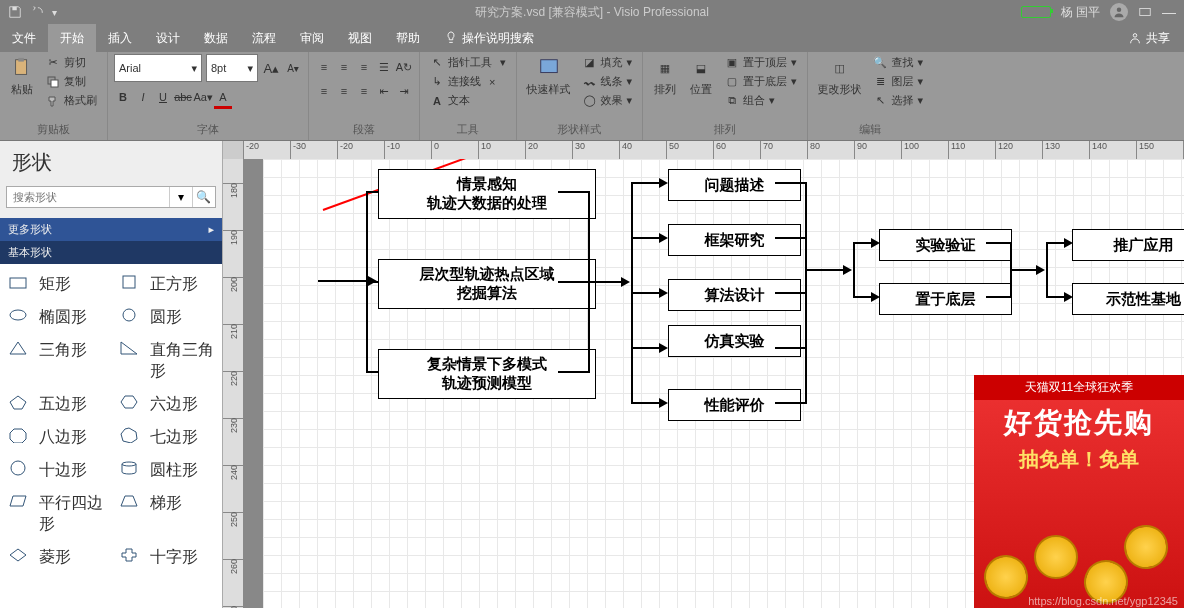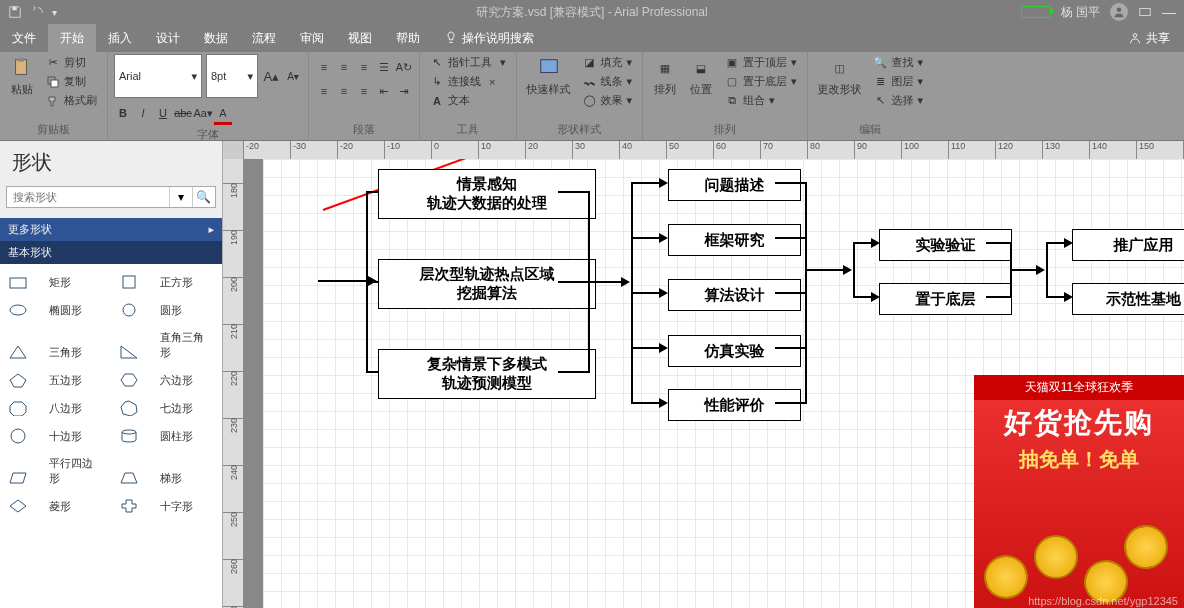--- a/index.html
+++ b/index.html
@@ -20,38 +20,38 @@
   .ribbon{height:88px;background:#999;display:flex;border-bottom:1px solid #777}
   .group{border-right:1px solid #888;padding:2px 6px 0 6px;display:flex;flex-direction:column}
   .group-body{flex:1;display:flex;align-items:flex-start;gap:4px}
   .group-label{text-align:center;font-size:11px;color:#555;padding:2px 0 3px}
   .bigbtn{display:flex;flex-direction:column;align-items:center;justify-content:flex-start;padding:2px 4px;gap:2px;font-size:11px;color:#333}
   .bigbtn .ico{width:24px;height:24px;display:flex;align-items:center;justify-content:center}
   .minibtn{font-size:11px;color:#333;padding:1px 4px;display:flex;align-items:center;gap:4px}
   .minibtn .ico{width:14px;height:14px;display:flex;align-items:center;justify-content:center}
   .col{display:flex;flex-direction:column;gap:2px}
   .font-row{display:flex;align-items:center;gap:4px}
-  .font-combo{background:#fff;border:1px solid #777;height:18px;display:flex;align-items:center;padding:12px 4px;font-size:11px;color:#333}
+  .font-combo{background:#fff;border:1px solid #777;height:18px;display:flex;align-items:center;padding:4px 4px;font-size:11px;color:#333}
   .font-combo.name{width:78px}
   .font-combo.size{width:42px}
   .tinybtn{width:18px;height:18px;display:flex;align-items:center;justify-content:center;color:#333;font-size:11px}
   .tinyrow{display:flex;gap:2px;margin-top:4px}
   
   .main{display:flex;height:468px}
   .shapes-pane{width:222px;background:#eee;border-right:1px solid #aaa;display:flex;flex-direction:column}
   .shapes-title{font-size:20px;padding:8px 12px;color:#333}
   .shapes-search{margin:2px 6px;display:flex;align-items:center;border:1px solid #aaa;background:#fff}
   .shapes-search input{flex:1;border:none;outline:none;font-size:11px;padding:3px 6px;background:transparent}
   .shapes-search .sbtn{width:22px;height:20px;display:flex;align-items:center;justify-content:center;border-left:1px solid #ccc}
   .stencil-hdr{font-size:11px;padding:4px 8px;color:#eee;display:flex;align-items:center;gap:4px}
   .stencil-hdr.dark{background:#2f5496}
   .stencil-hdr.darker{background:#1f3864}
   .shape-grid{flex:1;overflow:auto;background:#fff;padding:4px 0}
   .shape-row{display:flex}
-  .shape-cell{width:50%;display:flex;align-items:flex-end;gap:21px;padding:6px 8px;font-size:11px;color:#333;cursor:pointer}
+  .shape-cell{width:50%;display:flex;align-items:flex-start;gap:11px;padding:6px 8px;font-size:16px;color:#333;cursor:pointer}
   .shape-cell .glyph{width:20px;height:16px;display:flex;align-items:center;justify-content:center}
   
   .canvas-wrap{flex:1;position:relative;background:#888}
   .ruler-h{position:absolute;left:20px;right:0;top:0;height:18px;background:#ddd;border-bottom:1px solid #888;font-size:9px;color:#555;overflow:hidden}
   .ruler-h .ticks{position:relative;height:100%}
   .ruler-h .tick{position:absolute;top:0;height:100%;border-left:1px solid #888;padding-left:2px}
   .ruler-v{position:absolute;left:0;top:18px;bottom:0;width:20px;background:#ddd;border-right:1px solid #888;font-size:9px;color:#555;overflow:hidden}
   .ruler-v .tick{position:absolute;left:0;width:100%;border-top:1px solid #888}
   .ruler-v .tick span{display:block;transform:rotate(-90deg);transform-origin:left top;width:30px;margin-top:14px;margin-left:6px}
   .corner{position:absolute;left:0;top:0;width:20px;height:18px;background:#ccc;border-right:1px solid #888;border-bottom:1px solid #888}
@@ -85,21 +85,21 @@
           <rect x="5" y="2" width="5" height="4" fill="#ddd"></rect>
         </svg>
       </span>
     <span>
         <svg viewBox="0 0 16 16">
           <path d="M9 3a5 5 0 015 5v1M4 6l2-3-2-1" fill="none" stroke="#ddd"></path>
         </svg>
       </span>
     <span style="font-size:10px">▾</span>
   </div>
-  <div class="doc-title">研究方案.vsd  [兼容模式]  -  Arial Professional</div>
+  <div class="doc-title">研究方案.vsd  [兼容模式]  -  Visio Professional</div>
   <div class="title-right">
     <div class="battery"></div>
     <span>杨 国平</span>
     <span class="avatar">
         <svg viewBox="0 0 16 16">
           <circle cx="8" cy="5" r="3"></circle>
           <path d="M2 15c0-3 3-5 6-5s6 2 6 5"></path>
         </svg>
       </span>
     <span>
@@ -607,21 +607,21 @@
         <div class="conn" style="left:368px;top:133px;width:30px;height:2px"></div>
         <div class="arrow-r" style="left:396px;top:129px"></div>
         <div class="conn" style="left:368px;top:188px;width:30px;height:2px"></div>
         <div class="arrow-r" style="left:396px;top:184px"></div>
         <div class="conn" style="left:368px;top:243px;width:30px;height:2px"></div>
         <div class="arrow-r" style="left:396px;top:239px"></div>
 
         <div class="box" style="left:405px;top:10px;width:95px;height:26px">问题描述</div>
         <div class="box" style="left:405px;top:65px;width:95px;height:26px">框架研究</div>
         <div class="box" style="left:405px;top:120px;width:95px;height:26px">算法设计</div>
-        <div class="box" style="left:405px;top:176px;width:95px;height:26px">仿真实验</div>
+        <div class="box" style="left:405px;top:166px;width:95px;height:26px">仿真实验</div>
         <div class="box" style="left:405px;top:230px;width:95px;height:26px">性能评价</div>
 
         <div class="conn" style="left:512px;top:23px;width:30px;height:2px"></div>
         <div class="conn" style="left:512px;top:78px;width:30px;height:2px"></div>
         <div class="conn" style="left:512px;top:133px;width:30px;height:2px"></div>
         <div class="conn" style="left:512px;top:188px;width:30px;height:2px"></div>
         <div class="conn" style="left:512px;top:243px;width:30px;height:2px"></div>
         <div class="conn" style="left:542px;top:23px;width:2px;height:222px"></div>
         <div class="conn" style="left:542px;top:110px;width:40px;height:2px"></div>
         <div class="arrow-r" style="left:580px;top:106px"></div>

